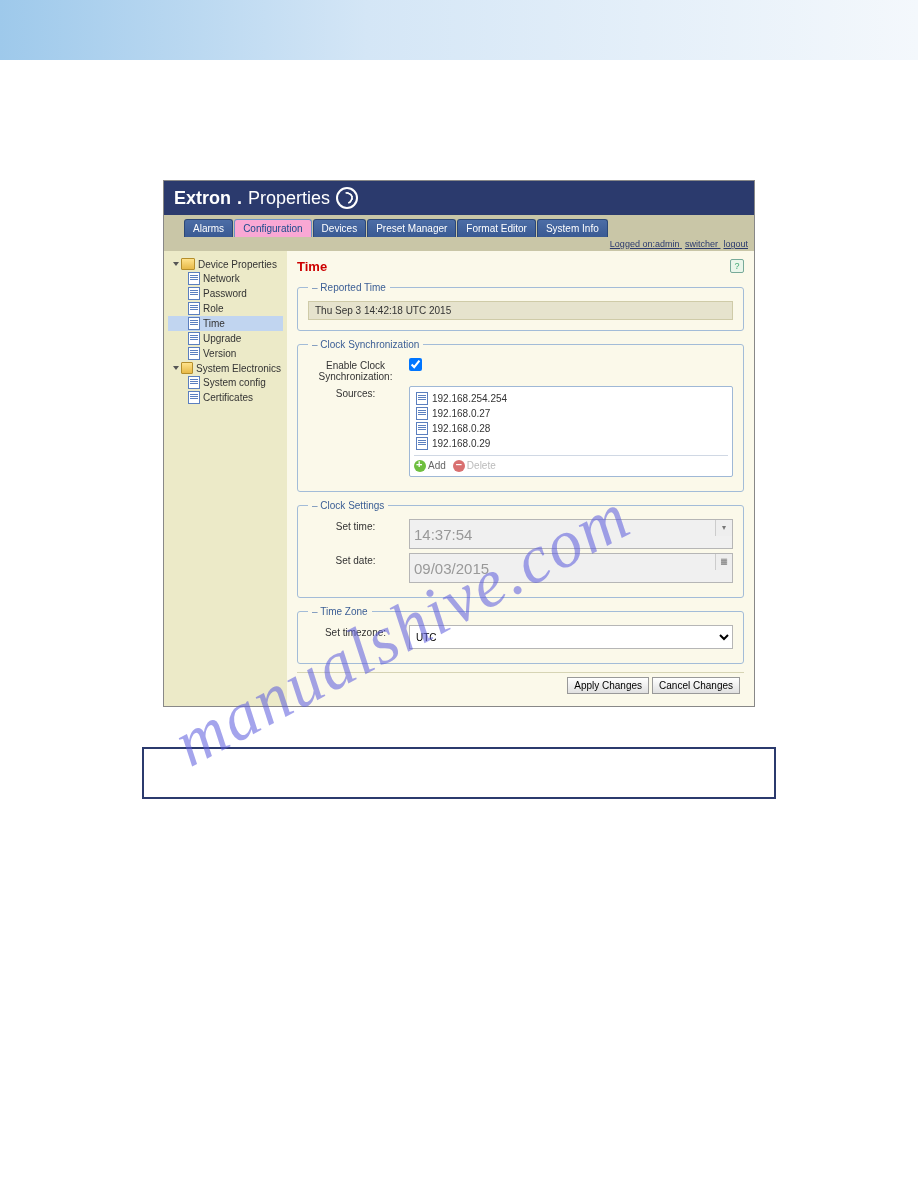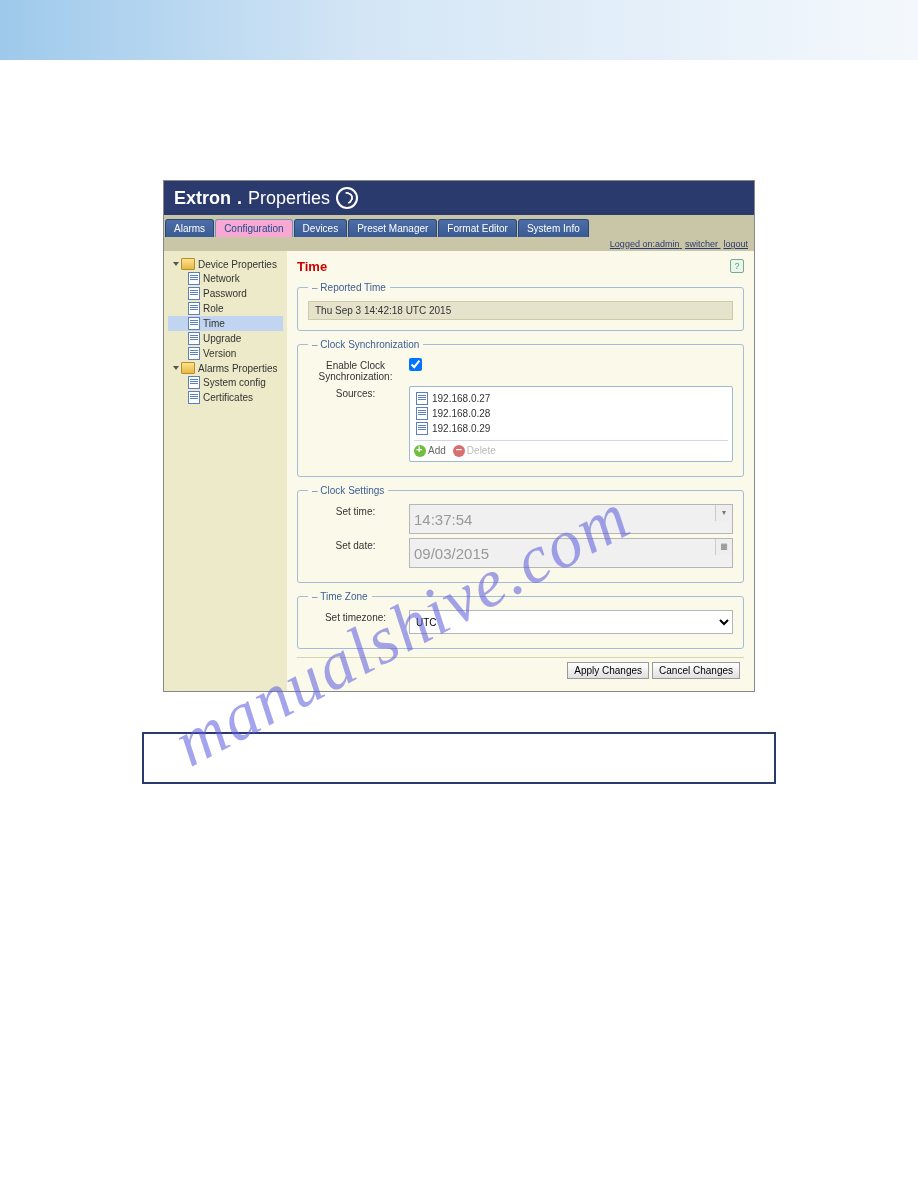--- a/index.html
+++ b/index.html
@@ -4,21 +4,21 @@
 <style>
 body { margin:0; padding:0; font-family:Arial,Helvetica,sans-serif; font-size:11px; color:#333; background:#fff; width:918px; }
 .topbar { height:60px; background:linear-gradient(90deg,#9ec9eb 0%,#d4e6f6 40%,#f4f8fc 100%); }
 .page-wrap { padding:20px 40px; }
 .screenshot { border:1px solid #888; width:590px; margin:100px auto 40px; background:#fff; }
 .brandbar { background:#2b3a6d; color:#fff; padding:6px 10px; display:flex; align-items:center; gap:6px; }
 .brandbar span.bold { font-weight:bold; font-size:18px; }
 .brandbar span.light { font-weight:normal; font-size:18px; }
 .brandbar .swirl { width:18px; height:18px; border:2px solid #fff; border-radius:50%; display:inline-block; position:relative; }
 .brandbar .swirl::before { content:""; position:absolute; left:3px; top:3px; width:8px; height:8px; border:2px solid #fff; border-left-color:transparent; border-bottom-color:transparent; border-radius:50%; transform:rotate(30deg); }
-.tabbar { background:#c9c6a7; display:flex; align-items:flex-end; padding:4px 1px 0; gap:1px; }
+.tabbar { background:#c9c6a7; display:flex; align-items:flex-end; padding:4px 20px 0; gap:1px; }
 .tab { font-size:10px; padding:3px 8px; border:1px solid #8a8764; border-bottom:none; background:#e4e1c4; border-radius:3px 3px 0 0; }
 .tab.active { background:#f9a8d4; border-color:#6b93c6; color:#1a4a8c; }
 .tab.inactive { background:linear-gradient(#4c6da6,#3a5a93); color:#fff; border-color:#2c4776; }
 .userbar { background:#c9c6a7; text-align:right; font-size:9px; padding:2px 6px; color:#2b3a6d;text-decoration:underline; }
 .userbar span { color:#2b3a6d; }
 .userbar .link { color:#2b3a6d; text-decoration:none; margin-left:3px; }
 .body { display:flex; background:#eceac8; min-height:380px; }
 .sidebar { width:115px; flex:none; padding:6px 4px; font-size:10px; }
 .tree-item { display:flex; align-items:center; gap:3px; padding:1px 2px 1px 6px; white-space:nowrap; cursor:pointer; }
 .tree-child { padding-left:20px; }
@@ -112,21 +112,21 @@
             <span class="doc-ico"></span>
             <span>Upgrade</span>
           </div>
         <div class="tree-item tree-child">
             <span class="doc-ico"></span>
             <span>Version</span>
           </div>
         <div class="tree-item">
             <span class="arrow"></span>
             <span class="folder-ico"></span>
-            <span>Alarms Properties</span>
+            <span>System Electronics</span>
           </div>
         <div class="tree-item tree-child">
             <span class="doc-ico"></span>
             <span>System config</span>
           </div>
         <div class="tree-item tree-child">
             <span class="doc-ico"></span>
             <span>Certificates</span>
           </div>
       </div>
@@ -142,20 +142,24 @@
         <fieldset>
           <legend><span class="dash">–</span> <span>Clock Synchronization</span></legend>
           <div class="row">
             <div class="lbl">Enable Clock Synchronization:</div>
             <div class="val"><input type="checkbox" checked="" style=""></div>
           </div>
           <div class="row">
             <div class="lbl">Sources:</div>
             <div class="val">
               <div class="sources-box">
+                <div class="src-item">
+                    <span class="doc-ico"></span>
+                    <span>192.168.254.254</span>
+                  </div>
                 <div class="src-item">
                     <span class="doc-ico"></span>
                     <span>192.168.0.27</span>
                   </div>
                 <div class="src-item">
                     <span class="doc-ico"></span>
                     <span>192.168.0.28</span>
                   </div>
                 <div class="src-item">
                     <span class="doc-ico"></span>

